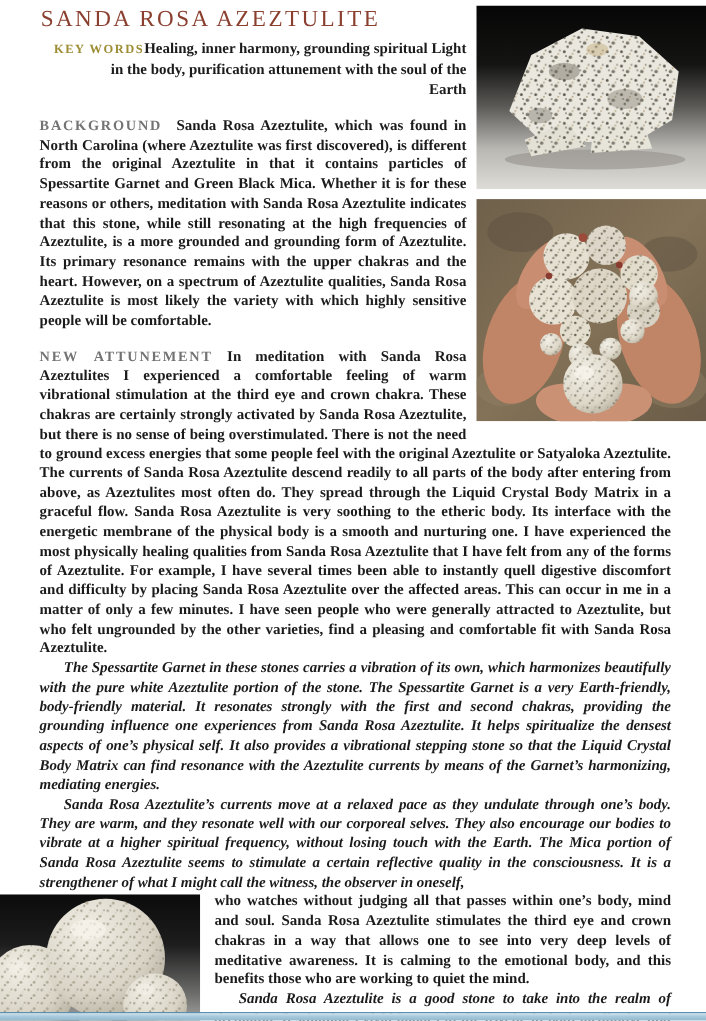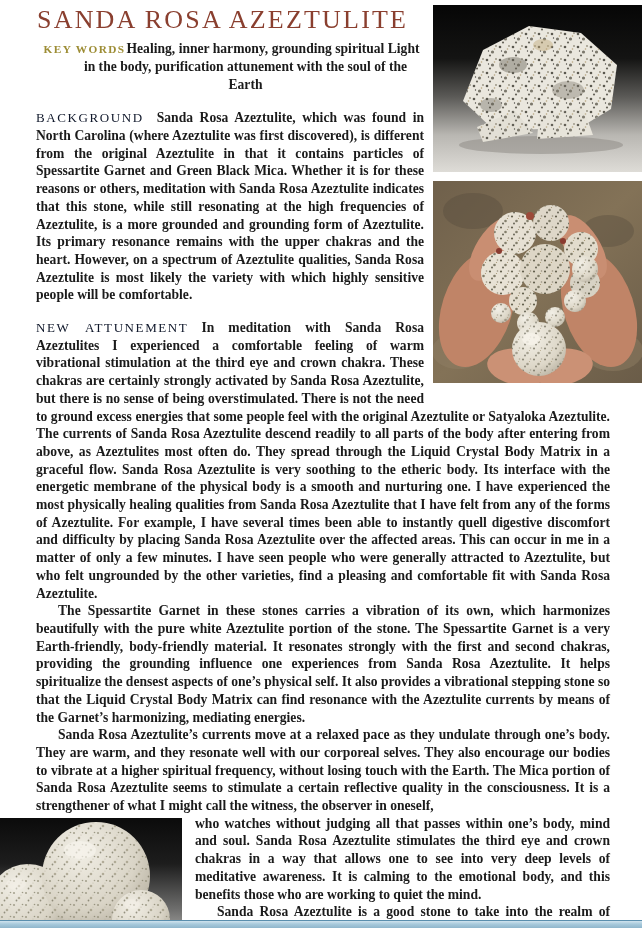--- a/index.html
+++ b/index.html
@@ -16,53 +16,53 @@
   .right-col{
     float:right;
     width:209px;
     margin:5px 0 10px 9px;
   }
   .photo{display:block;line-height:0;}
   .photo + .photo{margin-top:9px;}
   
   h1.title{
     margin:6px 10px 7px 37px;
-    font-size:26px;
+    font-size:21px;
     font-weight:500;
     letter-spacing:2.2px;
     color:#8a3f2f;
     line-height:1.05;
     white-space:nowrap;
   }
   
   .props{margin:0 10px 0 38px;}
   .prop{
     padding-left:29px;text-indent:-29px;
     font-size:13.6px;font-weight:700;line-height:18px;
-    text-align:center;
+    text-align:right;
   }
   .prop-label{
     display:inline-block;width:84px;
     text-indent:0;
     font-size:11.3px;font-weight:700;letter-spacing:1.4px;
     color:#9d8d35;
     vertical-align:baseline;
   }
   
   .para{
     margin:0 32px 0 36px;
     font-size:13.6px;font-weight:700;
     line-height:17.7px;
     text-align:justify;
   }
   .para.gap-top{margin-top:15px;}
-  .para.indent{text-indent:22px;}
+  .para.indent{text-indent:22px;font-style:italic;}
   .sec-head{
-    font-size:13px;font-weight:400;letter-spacing:1.6px;
-    color:#0f172a;
+    font-size:13px;font-weight:700;letter-spacing:1.6px;
+    color:#737373;
     margin-right:13px;
   }
   
   .bottom-block{margin:0 32px 0 0;}
   .photo-left{
     float:left;
     width:182px;height:131px;
     margin:3px 13px 0 0;
   }
   .bottom-block .para{margin-left:0;margin-right:0;}

